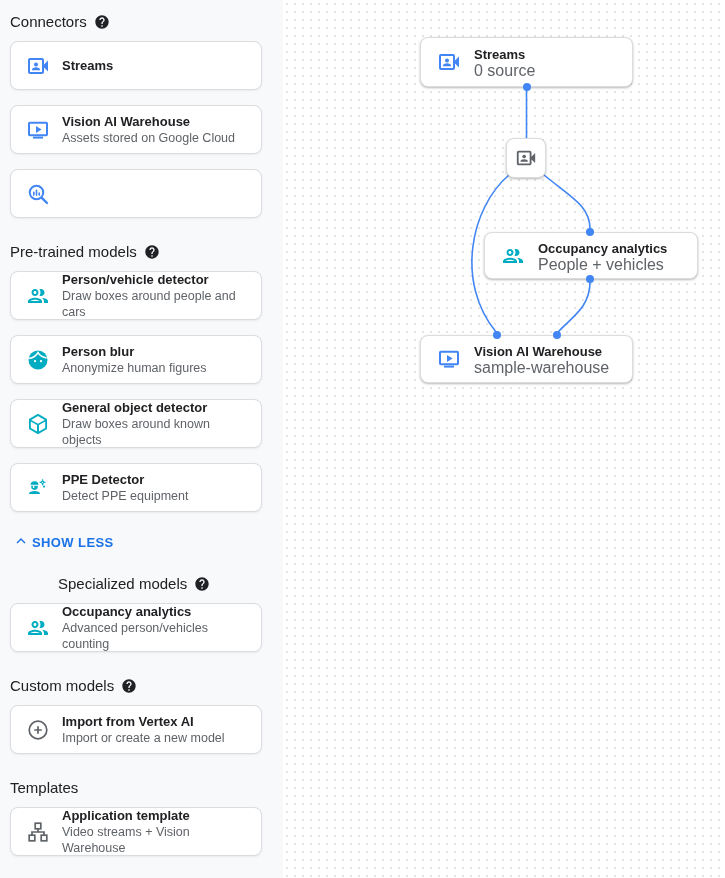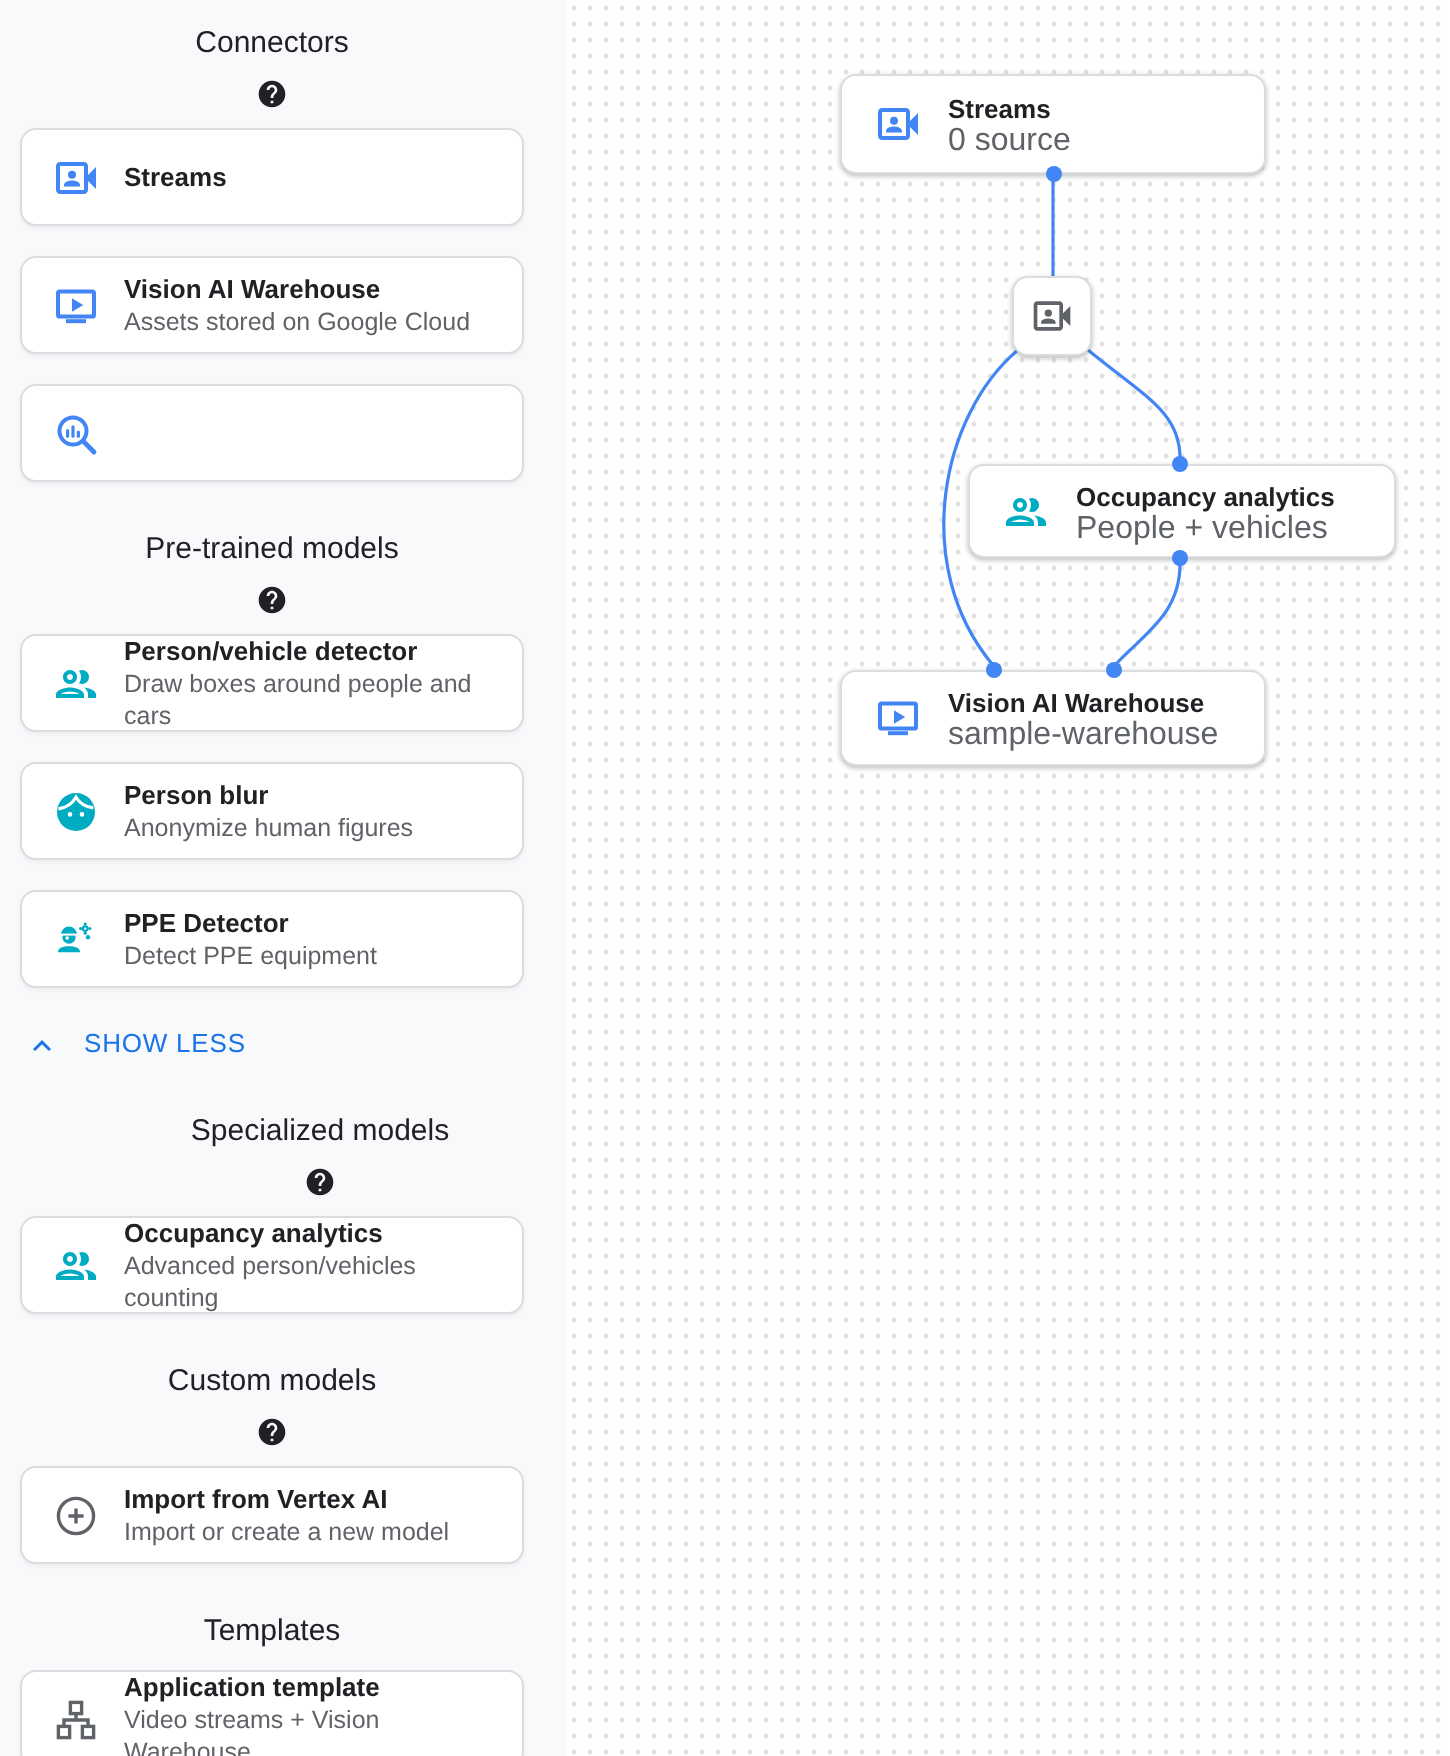--- a/index.html
+++ b/index.html
@@ -15,40 +15,40 @@
   }
   
   .sidebar{
     width:283px; height:878px; flex:0 0 283px;
     background:var(--sidebar-bg);
     padding:12px 21px 0 10px; overflow:hidden;
   }
   .panel-header{
     display:flex; align-items:center; gap:7px;
     font-size:15px; color:var(--text);
-    margin:24px 0 9px 0; line-height:20px;flex-direction:column;
+    margin:24px 0 9px 0; line-height:20px;
   }
   .panel-header.first{margin-top:0;}
   .help{width:16px; height:16px; display:inline-flex; cursor:pointer;}
   .help svg{width:16px; height:16px; fill:#202124;}
   .card{
     display:flex; align-items:center; gap:12px;
     height:49px; margin-bottom:15px; padding:0 10px 0 15px;
     background:#fff; border:1px solid var(--border); border-radius:8px;
     box-shadow:0 1px 2px rgba(60,64,67,.08); cursor:grab;
   }
   .card-title{font-size:13px; font-weight:700; color:var(--text); line-height:17px;}
   .card-sub{font-size:12.5px; color:var(--subtext); line-height:16px;}
   .ic{width:24px; height:24px; flex:0 0 24px; display:inline-flex;}
   .ic svg{width:24px; height:24px;}
   .ic.blue{color:var(--blue);} .ic.teal{color:var(--teal);} .ic.gray{color:var(--gray);}
   .show-less{
-    display:flex; align-items:flex-start; gap:12px;
+    display:flex; align-items:flex-end; gap:2px;
     margin:20px 0 0 2px; color:var(--link);
-    font-size:13px; font-weight:400; letter-spacing:.4px; cursor:pointer;
+    font-size:13px; font-weight:700; letter-spacing:.4px; cursor:pointer;
   }
   .show-less + .panel-header{margin-top:24px;margin-left:48px;}
   .chev{width:18px;height:18px;display:inline-flex;}
   .chev svg{width:18px;height:18px;fill:var(--link);}
   
   .canvas{
     position:relative; flex:1; height:878px; background:#fff;
     background-image:radial-gradient(circle, var(--canvas-dot) 1.2px, transparent 1.4px);
     background-size:8px 8px; overflow:hidden;
   }
@@ -152,20 +152,31 @@
           <circle cx="9" cy="13.2" r="1.15" fill="#fff"></circle>
           <circle cx="15" cy="13.2" r="1.15" fill="#fff"></circle>
         </svg>
       </span>
     <div class="card-text">
       <div class="card-title">Person blur</div>
       <div class="card-sub">Anonymize human figures</div>
     </div>
   </div>
 
+  <div class="card">
+    <span class="ic teal">
+        <svg viewBox="0 0 24 24" fill="currentColor">
+          <path d="M12 1.8l9 5.1v10.2l-9 5.1-9-5.1V6.9l9-5.1zm0 2.3L5.2 7.9 12 11.7l6.8-3.8L12 4.1zM4.8 9.5v6.6l6.2 3.5v-6.6L4.8 9.5zm14.4 0l-6.2 3.5v6.6l6.2-3.5V9.5z"></path>
+        </svg>
+      </span>
+    <div class="card-text">
+      <div class="card-title">General object detector</div>
+      <div class="card-sub">Draw boxes around known objects</div>
+    </div>
+  </div>
 
   <div class="card">
     <span class="ic teal">
         <svg viewBox="0 0 24 24" fill="currentColor">
           <circle cx="8.5" cy="10.6" r="3.3"></circle>
           <path d="M4.5 9.3a4 4 0 0 1 8 0z"></path>
           <path d="M4.4 9.3h8.2" stroke="#fff" stroke-width="1"></path>
           <circle cx="7.6" cy="11" r="0.9" fill="#fff"></circle>
           <path d="M3 17.8c0-1.8 2.6-2.7 5.5-2.7s5.5.9 5.5 2.7v.3H3z"></path>
           <circle cx="16.6" cy="6.3" r="1.7"></circle>

